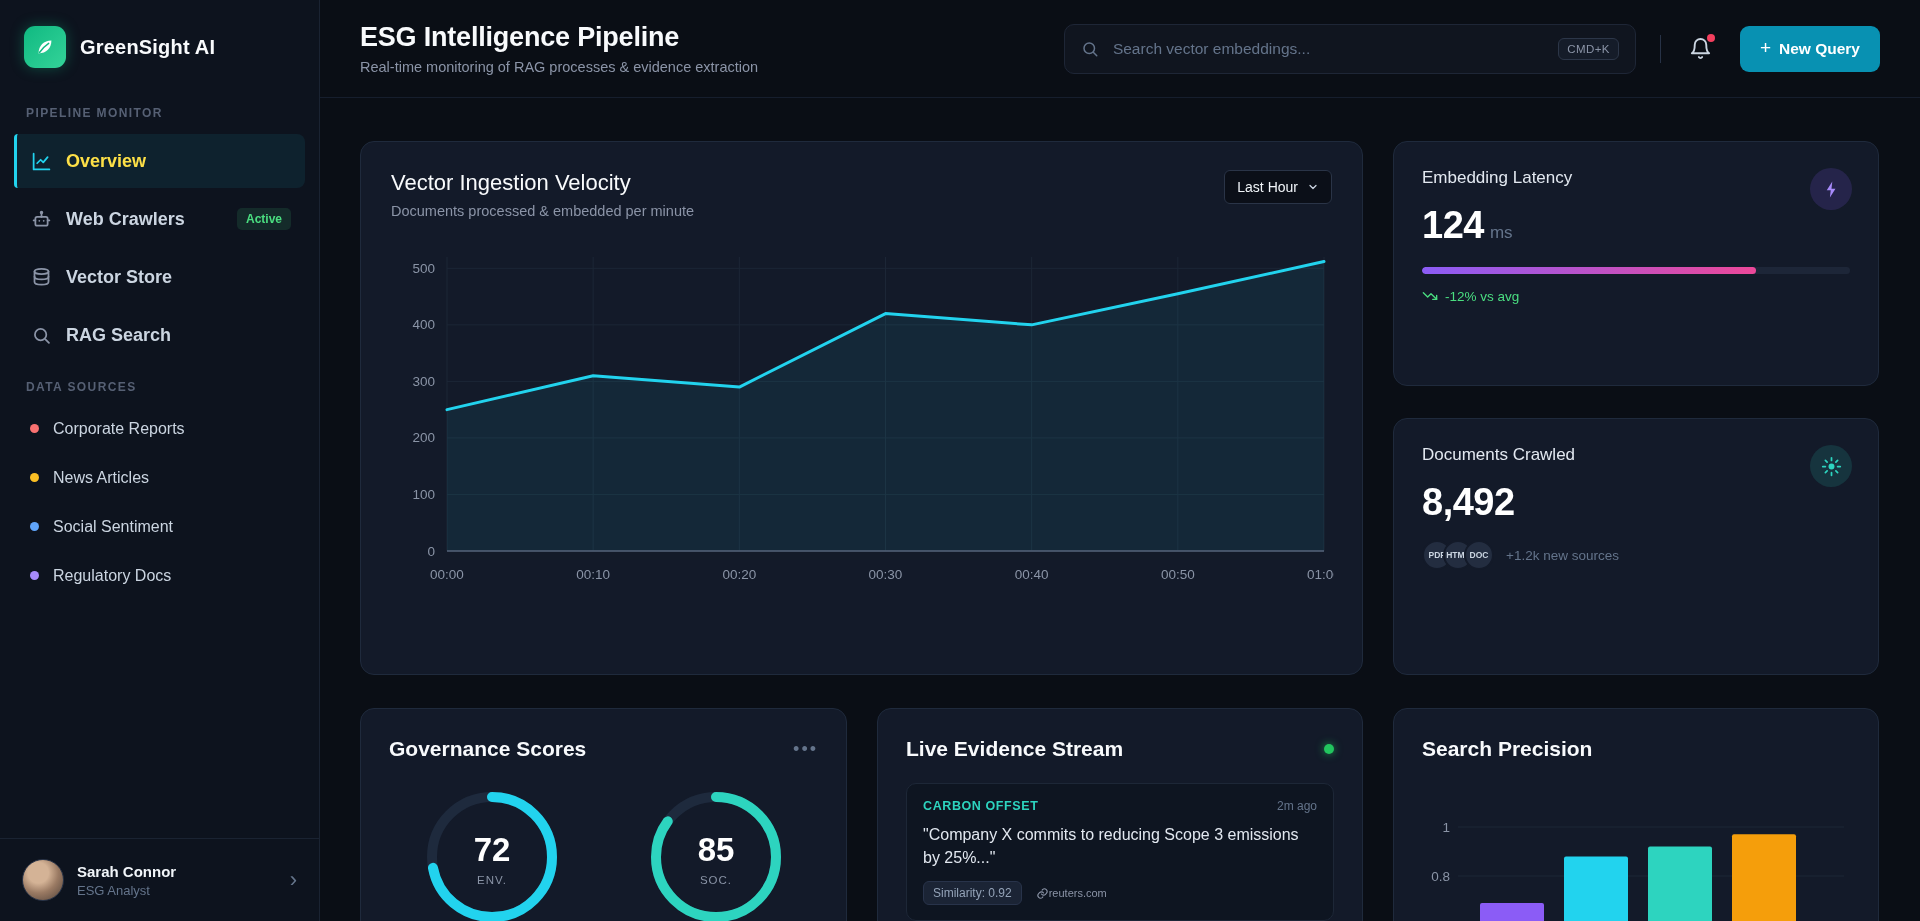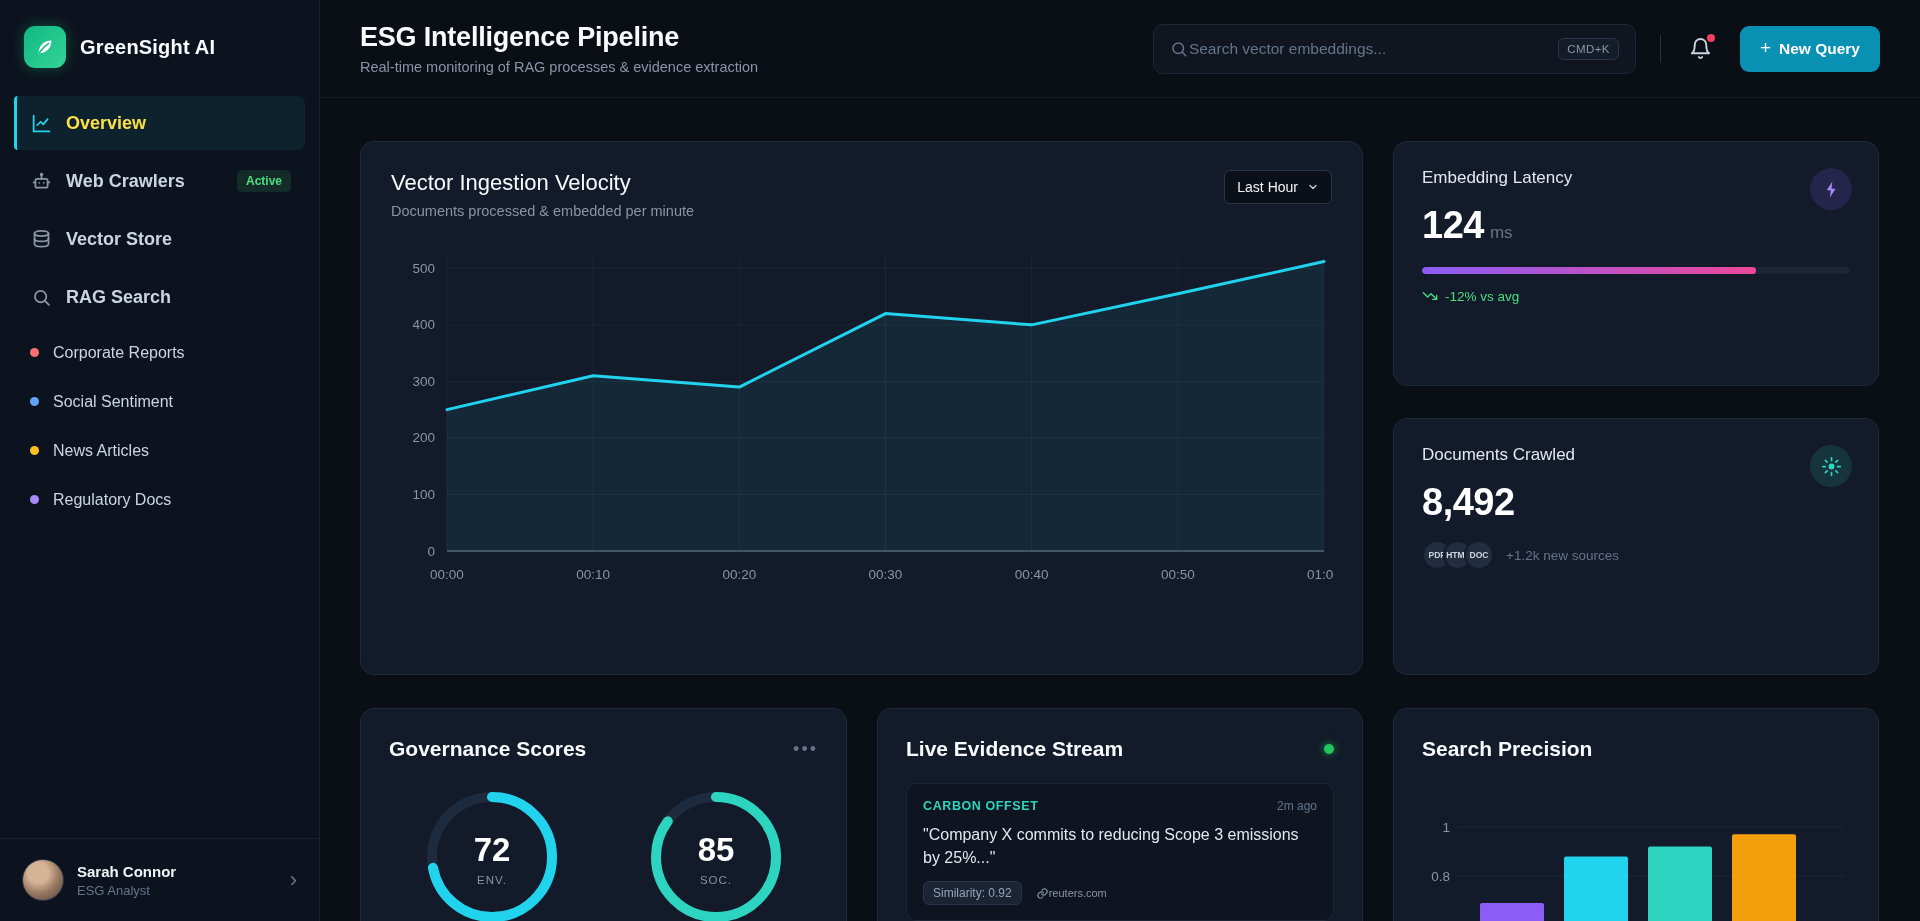--- a/index.html
+++ b/index.html
@@ -40,22 +40,22 @@
   .user-role { font-size:13px; color:#64748b; margin-top:3px; }
   .chev { margin-left:auto; color:#64748b; font-size:22px; line-height:1; }
 
   
   .main { flex:1; display:flex; flex-direction:column; min-width:0; }
   header { height:98px; flex:0 0 98px; border-bottom:1px solid #161e2d; display:flex; align-items:center;
            padding:0 40px; gap:0; background:#0a0e15; }
   .head-titles { margin-right:auto; }
   .page-title { font-size:27px; font-weight:700; color:#f8fafc; letter-spacing:-.2px; }
   .page-sub { font-size:14.5px; color:#8b94a7; margin-top:6px; }
-  .search { width:483px; height:50px; background:#10151f; border:1px solid #1e2636; border-radius:10px;
-            display:flex; align-items:center; gap:1px; padding:0 16px; }
+  .search { width:572px; height:50px; background:#10151f; border:1px solid #1e2636; border-radius:10px;
+            display:flex; align-items:center; gap:14px; padding:0 16px; }
   .search input { flex:1; background:transparent; border:none; outline:none; color:#e2e8f0; font-size:15.5px;
                   font-family:inherit; }
   .search input::placeholder { color:#64748b; }
   .kbd { font-size:11.5px; color:#8b94a7; border:1px solid #2c3648; background:#151c29; border-radius:6px;
          padding:4px 8px; letter-spacing:.4px; }
   .hdivider { width:1px; height:28px; background:#273246; margin:0 24px; }
   .bell-wrap { position:relative; cursor:pointer; display:flex; padding:4px; }
   .bell-dot { position:absolute; top:1px; right:1px; width:8px; height:8px; border-radius:50%; background:#f43f5e; }
   .new-query { margin-left:24px; background:#0891b2; color:#fff; border:none; border-radius:9px; height:46px;
                padding:0 20px; font-size:15.5px; font-weight:600; font-family:inherit; cursor:pointer;
@@ -129,20 +129,21 @@
   <div class="brand">
     <div class="brand-logo">
       <svg width="22" height="22" viewBox="0 0 24 24">
           <path d="M5 19C5 10.7 10.7 5 19 5c0 8.3-5.7 14-14 14z" fill="#ffffff"></path>
           <path d="M6 18c3.5-5 7-8 10-10" stroke="#10b981" stroke-width="1.6" fill="none" stroke-linecap="round"></path>
         </svg>
     </div>
     <div class="brand-name">GreenSight AI</div>
   </div>
 
+  <div class="section-label">PIPELINE MONITOR</div>
   <nav>
     <div class="nav-item active">
       <span class="nav-ic">
         <svg width="21" height="21" viewBox="0 0 24 24" fill="none" stroke="currentColor" stroke-width="2" stroke-linecap="round" stroke-linejoin="round">
             <path d="M3 3v18h18"></path>
             <path d="m7 14 4-4 3 3 5-6"></path>
           </svg>
       </span>
       <span class="nav-label">Overview</span>
     </div>
@@ -174,32 +175,33 @@
       <span class="nav-ic">
         <svg width="21" height="21" viewBox="0 0 24 24" fill="none" stroke="currentColor" stroke-width="2" stroke-linecap="round">
             <circle cx="11" cy="11" r="6.5"></circle>
             <path d="m20.5 20.5-4-4"></path>
           </svg>
       </span>
       <span class="nav-label">RAG Search</span>
     </div>
   </nav>
 
+  <div class="section-label">DATA SOURCES</div>
   <div class="src-list">
     <div class="src-item">
       <span class="dot" style="background: rgb(248, 113, 113);"></span>
       <span>Corporate Reports</span>
     </div>
     <div class="src-item">
+      <span class="dot" style="background: rgb(251, 191, 36);"></span>
+      <span>News Articles</span>
+    </div>
+    <div class="src-item">
       <span class="dot" style="background: rgb(96, 165, 250);"></span>
       <span>Social Sentiment</span>
-    </div>
-    <div class="src-item">
-      <span class="dot" style="background: rgb(251, 191, 36);"></span>
-      <span>News Articles</span>
     </div>
     <div class="src-item">
       <span class="dot" style="background: rgb(167, 139, 250);"></span>
       <span>Regulatory Docs</span>
     </div>
   </div>
 
   <div class="user">
     <div class="avatar"></div>
     <div class="user-meta">

